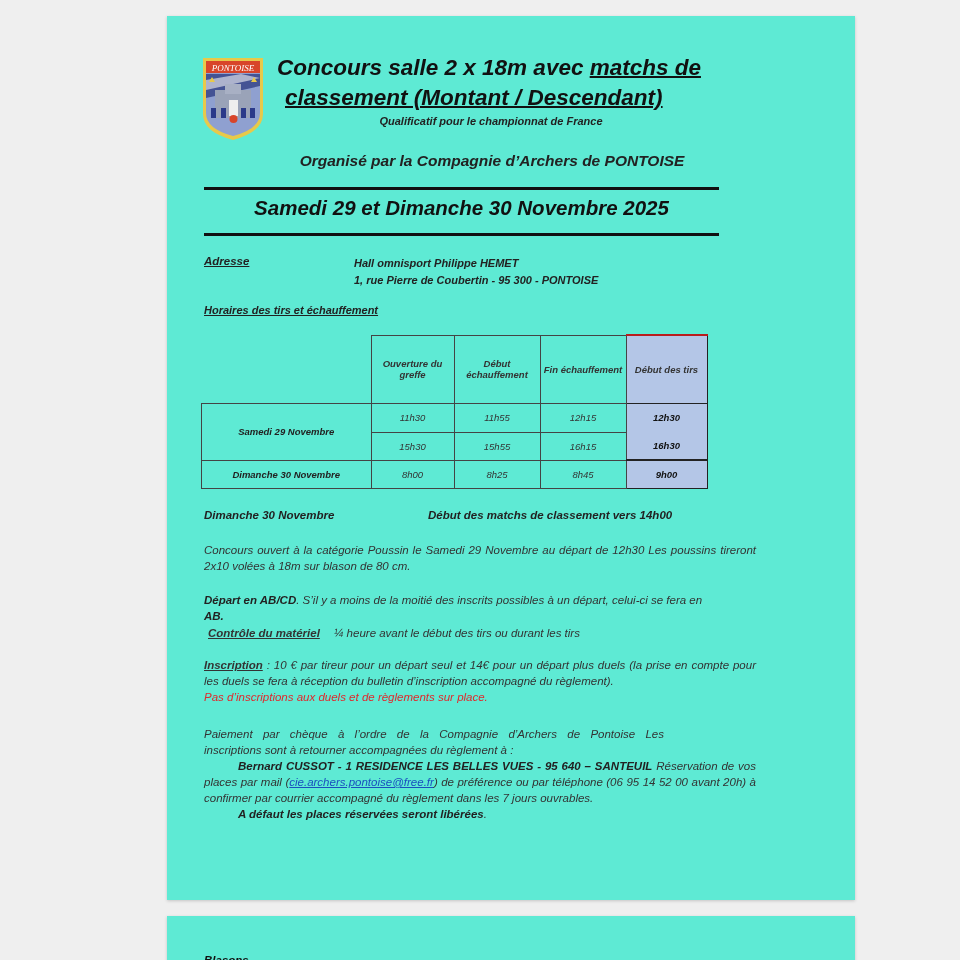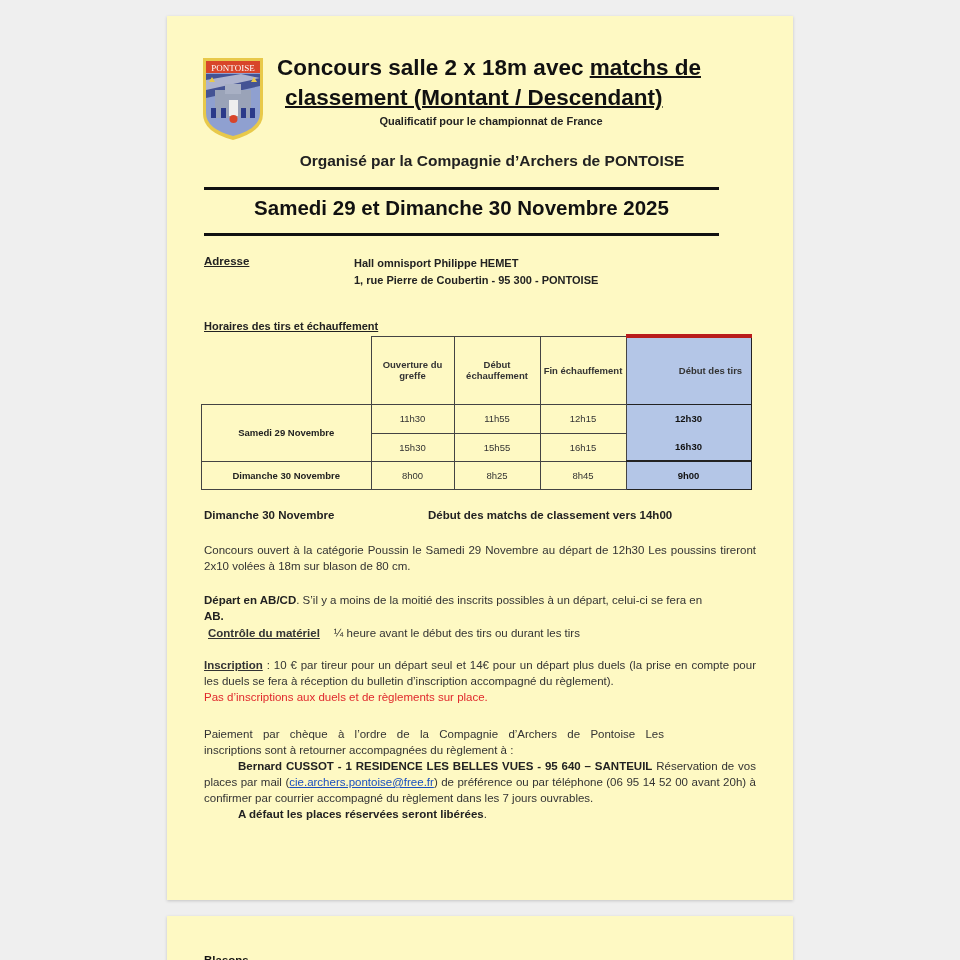--- a/index.html
+++ b/index.html
@@ -5,23 +5,24 @@
   html, body { margin: 0; padding: 0; }
   body {
     width: 960px; height: 960px; overflow: hidden;
     background: #efefef;
     font-family: "Liberation Sans", sans-serif;
     color: #222;
     position: relative;
   }
   .page {
     position: absolute;
-    left: 167px; width: 626px;
-    background: #fef9c3;
+    left: 167px; width: 688px;
+    background: #5eead4;
     box-shadow: 0 1px 3px rgba(0,0,0,0.18);
+    font-style: italic;
   }
   #page1 { top: 16px; height: 884px; }
   #page2 { top: 916px; height: 60px; }
 
   
   .logo {
     position: absolute; left: 34px; top: 40px;
     width: 64px; height: 86px;
   }
   .title {
@@ -106,30 +107,30 @@
   <div class="rule" style="top:171px"></div>
   <div class="date-heading">Samedi 29 et Dimanche 30 Novembre 2025</div>
   <div class="rule" style="top:217px"></div>
 
   <div class="abs small label-u" style="left:37px; top:239px; font-size:11.5px;">Adresse</div>
   <div class="abs" style="left:187px; top:239px; font-size:11px; font-weight:bold; line-height:17px; color:#222;">
     <div>Hall omnisport Philippe HEMET</div>
     <div>1, rue Pierre de Coubertin - 95 300 - PONTOISE</div>
   </div>
 
-  <div class="abs label-u" style="left:37px; top:288px; font-size:11px;margin-top:16px;">Horaires des tirs et échauffement</div>
+  <div class="abs label-u" style="left:37px; top:288px; font-size:11px;">Horaires des tirs et échauffement</div>
 
   <table class="sched">
     <tbody>
         <tr style="height:68px;">
       <td class="blank" style="width:169px;"></td>
       <td class="hdr" style="width:82px;">Ouverture du greffe</td>
       <td class="hdr" style="width:85px;">Début échauffement</td>
       <td class="hdr" style="width:85px;">Fin échauffement</td>
-      <td class="hdr hl" style="width:80px; border-top:4px solid #b91c1c;padding-left:44px;">Début des tirs</td>
+      <td class="hdr hl" style="width:80px; border-top:2px solid #b91c1c;">Début des tirs</td>
     </tr>
     <tr style="height:29px;">
       <td class="day" rowspan="2" style="border-top:1.5px solid #444;">Samedi 29 Novembre</td>
       <td class="dot-bottom">11h30</td>
       <td class="dot-bottom">11h55</td>
       <td class="dot-bottom">12h15</td>
       <td class="hl" style="border-bottom:none;">12h30</td>
     </tr>
     <tr style="height:28px;">
       <td>15h30</td>

